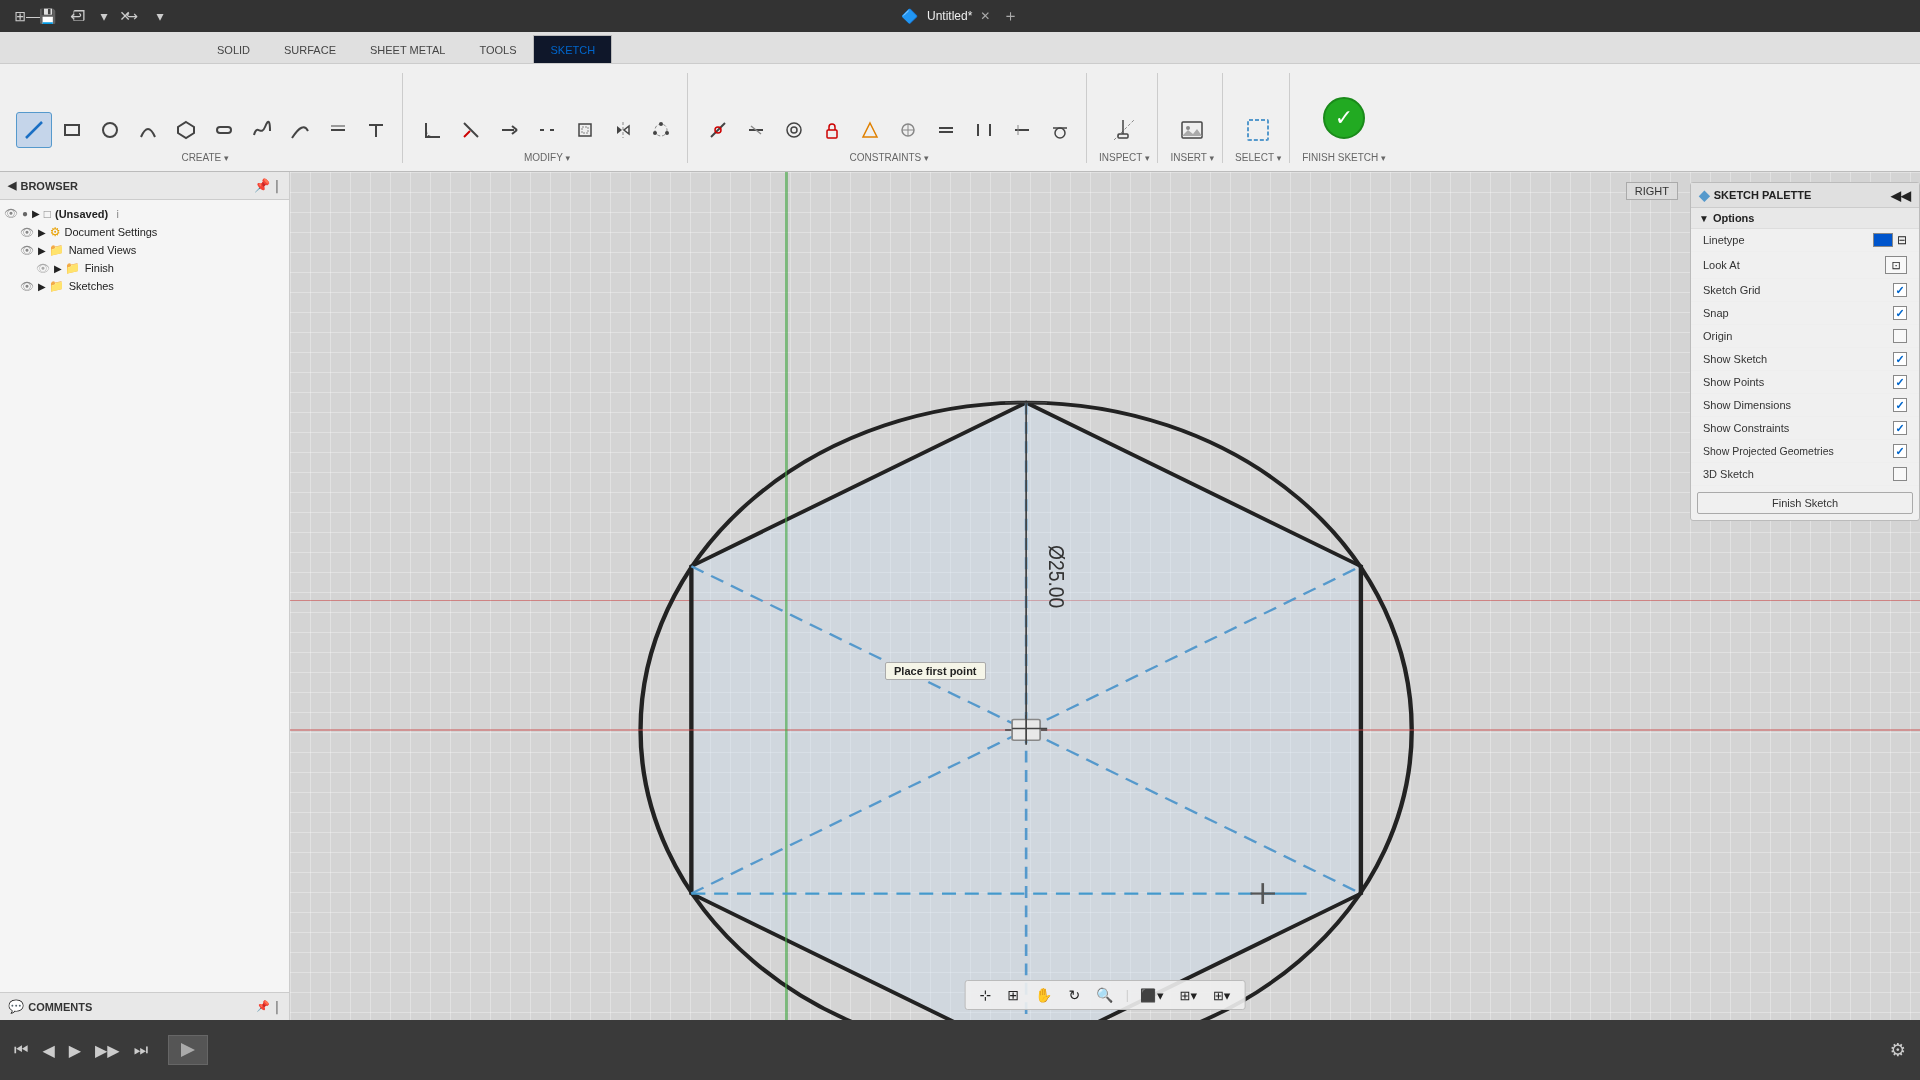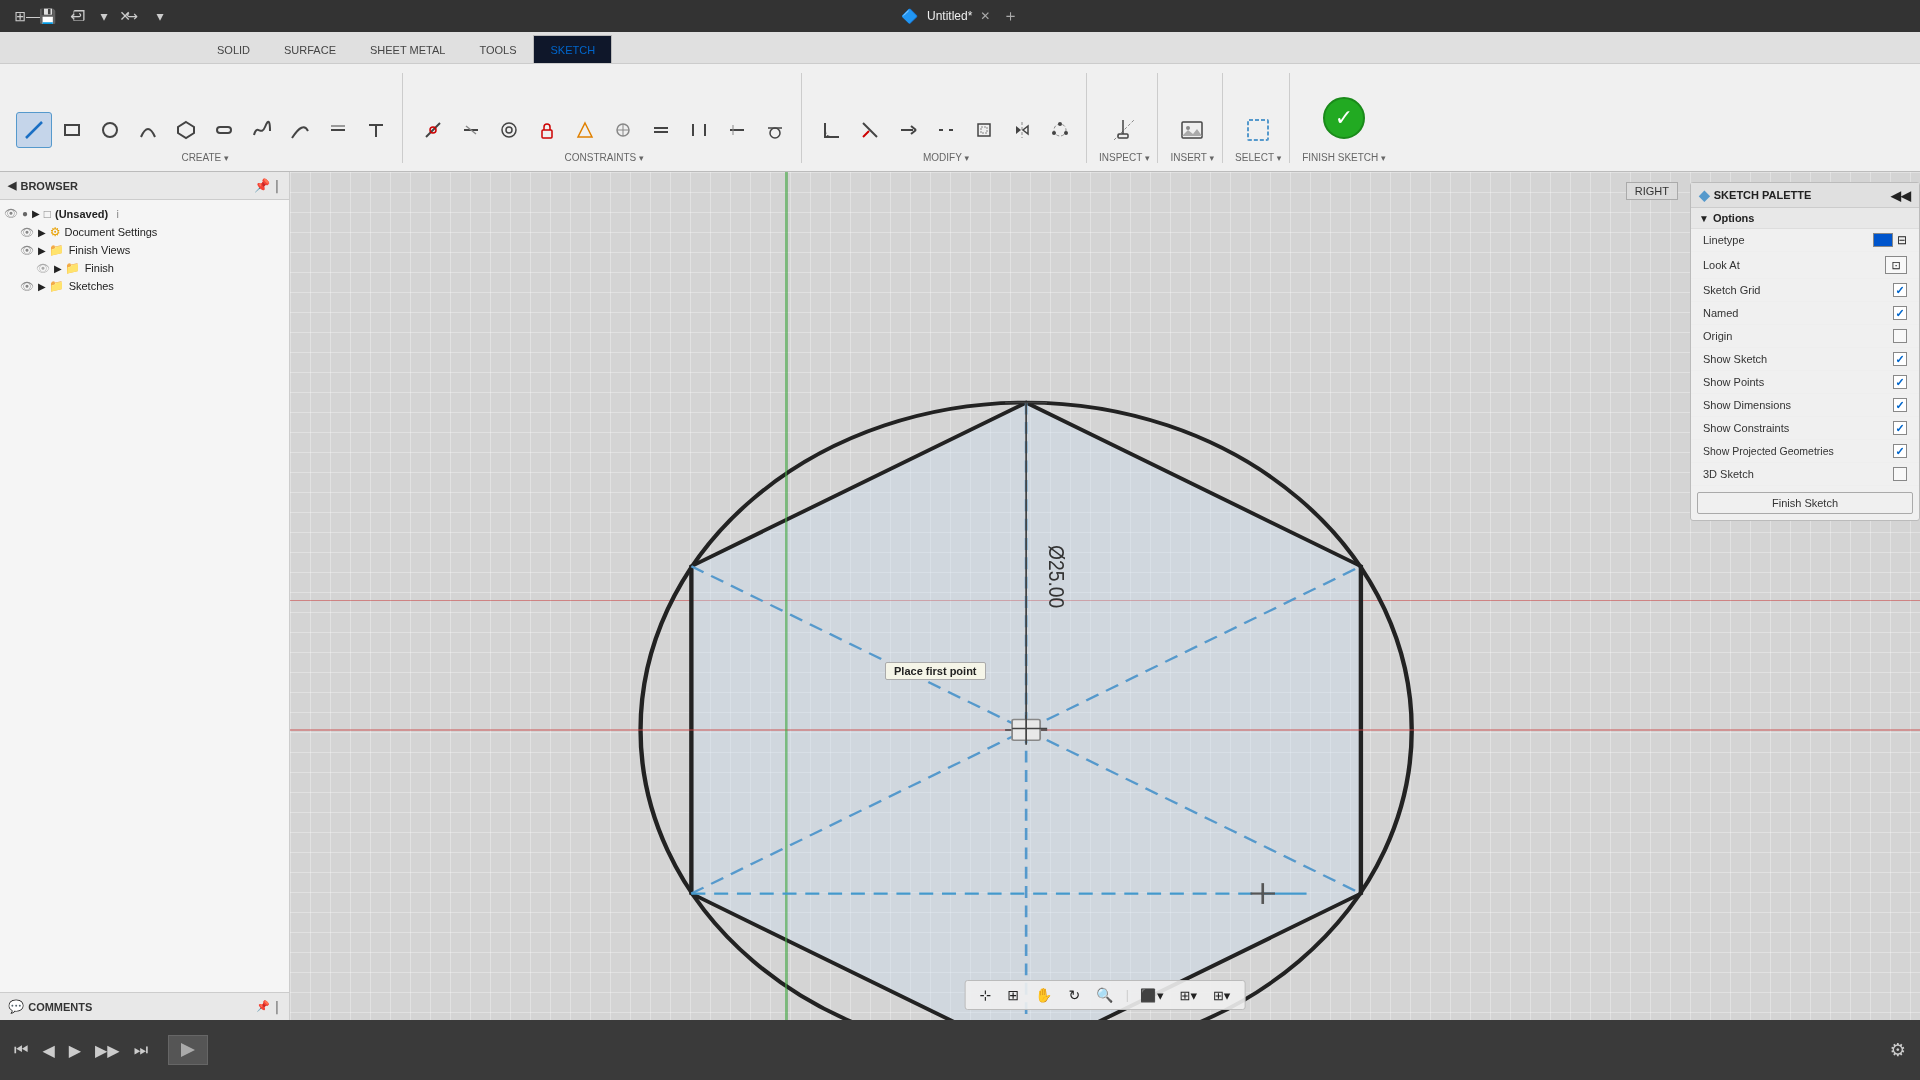--- a/index.html
+++ b/index.html
@@ -481,88 +481,20 @@
       </div>
       <div class="ribbon-group-label">
         <span>CREATE</span> <span style="font-size:9px;">▾</span>
       </div>
     </div>
 
     <div class="ribbon-group">
       <div class="ribbon-buttons">
         <div class="ribbon-btn">
           <svg width="22" height="22" viewBox="0 0 22 22">
-              <line x1="4" y1="18" x2="18" y2="4" stroke="#444" stroke-width="2"></line>
-              <circle cx="11" cy="11" r="3" fill="none" stroke="#c00" stroke-width="1.5"></circle>
-            </svg>
-        </div>
-        <div class="ribbon-btn">
-          <svg width="22" height="22" viewBox="0 0 22 22">
-              <line x1="4" y1="11" x2="18" y2="11" stroke="#444" stroke-width="2"></line>
-              <line x1="6" y1="7" x2="16" y2="15" stroke="#888" stroke-width="1.5"></line>
-            </svg>
-        </div>
-        <div class="ribbon-btn">
-          <svg width="22" height="22" viewBox="0 0 22 22">
-              <circle cx="11" cy="11" r="7" fill="none" stroke="#444" stroke-width="1.5"></circle>
-              <circle cx="11" cy="11" r="3" fill="none" stroke="#444" stroke-width="1.5"></circle>
-            </svg>
-        </div>
-        <div class="ribbon-btn">
-          <svg width="22" height="22" viewBox="0 0 22 22">
-              <rect x="6" y="11" width="10" height="8" rx="1" fill="none" stroke="#c00" stroke-width="1.5"></rect>
-              <path d="M8 11 V8 a3 3 0 0 1 6 0 V11" fill="none" stroke="#c00" stroke-width="1.5"></path>
-            </svg>
-        </div>
-        <div class="ribbon-btn">
-          <svg width="22" height="22" viewBox="0 0 22 22">
-              <polygon points="11,4 18,18 4,18" fill="none" stroke="#e08000" stroke-width="1.5"></polygon>
-            </svg>
-        </div>
-        <div class="ribbon-btn">
-          <svg width="22" height="22" viewBox="0 0 22 22">
-              <circle cx="11" cy="11" r="6" fill="none" stroke="#888" stroke-width="1.5"></circle>
-              <line x1="11" y1="5" x2="11" y2="17" stroke="#888" stroke-width="1"></line>
-              <line x1="5" y1="11" x2="17" y2="11" stroke="#888" stroke-width="1"></line>
-            </svg>
-        </div>
-        <div class="ribbon-btn">
-          <svg width="22" height="22" viewBox="0 0 22 22">
-              <line x1="4" y1="9" x2="18" y2="9" stroke="#444" stroke-width="2"></line>
-              <line x1="4" y1="13" x2="18" y2="13" stroke="#444" stroke-width="2"></line>
-            </svg>
-        </div>
-        <div class="ribbon-btn">
-          <svg width="22" height="22" viewBox="0 0 22 22">
-              <line x1="5" y1="5" x2="5" y2="17" stroke="#444" stroke-width="2"></line>
-              <line x1="17" y1="5" x2="17" y2="17" stroke="#444" stroke-width="2"></line>
-            </svg>
-        </div>
-        <div class="ribbon-btn">
-          <svg width="22" height="22" viewBox="0 0 22 22">
-              <line x1="4" y1="11" x2="18" y2="11" stroke="#444" stroke-width="2"></line>
-              <line x1="7" y1="6" x2="7" y2="16" stroke="#888" stroke-width="1"></line>
-            </svg>
-        </div>
-        <div class="ribbon-btn">
-          <svg width="22" height="22" viewBox="0 0 22 22">
-              <circle cx="11" cy="14" r="5" fill="none" stroke="#444" stroke-width="1.5"></circle>
-              <line x1="4" y1="9" x2="18" y2="9" stroke="#444" stroke-width="1.5"></line>
-            </svg>
-        </div>
-      </div>
-      <div class="ribbon-group-label">
-        <span>CONSTRAINTS</span> <span style="font-size:9px;">▾</span>
-      </div>
-    </div>
-
-    <div class="ribbon-group">
-      <div class="ribbon-buttons">
-        <div class="ribbon-btn">
-          <svg width="22" height="22" viewBox="0 0 22 22">
               <path d="M4 4 L4 18 Q4 18 18 18" fill="none" stroke="#444" stroke-width="2"></path>
               <path d="M4 12 Q4 18 10 18" fill="none" stroke="#444" stroke-width="2" stroke-dasharray="3,2"></path>
             </svg>
         </div>
         <div class="ribbon-btn">
           <svg width="22" height="22" viewBox="0 0 22 22">
               <line x1="4" y1="4" x2="18" y2="18" stroke="#444" stroke-width="2"></line>
               <line x1="4" y1="18" x2="10" y2="12" stroke="#c00" stroke-width="2"></line>
             </svg>
         </div>
@@ -596,20 +528,88 @@
           <svg width="22" height="22" viewBox="0 0 22 22">
               <circle cx="11" cy="11" r="6" fill="none" stroke="#888" stroke-width="1" stroke-dasharray="3,2"></circle>
               <circle cx="11" cy="5" r="2" fill="#444"></circle>
               <circle cx="17" cy="14" r="2" fill="#444"></circle>
               <circle cx="5" cy="14" r="2" fill="#444"></circle>
             </svg>
         </div>
       </div>
       <div class="ribbon-group-label">
         <span>MODIFY</span> <span style="font-size:9px;">▾</span>
+      </div>
+    </div>
+
+    <div class="ribbon-group">
+      <div class="ribbon-buttons">
+        <div class="ribbon-btn">
+          <svg width="22" height="22" viewBox="0 0 22 22">
+              <line x1="4" y1="18" x2="18" y2="4" stroke="#444" stroke-width="2"></line>
+              <circle cx="11" cy="11" r="3" fill="none" stroke="#c00" stroke-width="1.5"></circle>
+            </svg>
+        </div>
+        <div class="ribbon-btn">
+          <svg width="22" height="22" viewBox="0 0 22 22">
+              <line x1="4" y1="11" x2="18" y2="11" stroke="#444" stroke-width="2"></line>
+              <line x1="6" y1="7" x2="16" y2="15" stroke="#888" stroke-width="1.5"></line>
+            </svg>
+        </div>
+        <div class="ribbon-btn">
+          <svg width="22" height="22" viewBox="0 0 22 22">
+              <circle cx="11" cy="11" r="7" fill="none" stroke="#444" stroke-width="1.5"></circle>
+              <circle cx="11" cy="11" r="3" fill="none" stroke="#444" stroke-width="1.5"></circle>
+            </svg>
+        </div>
+        <div class="ribbon-btn">
+          <svg width="22" height="22" viewBox="0 0 22 22">
+              <rect x="6" y="11" width="10" height="8" rx="1" fill="none" stroke="#c00" stroke-width="1.5"></rect>
+              <path d="M8 11 V8 a3 3 0 0 1 6 0 V11" fill="none" stroke="#c00" stroke-width="1.5"></path>
+            </svg>
+        </div>
+        <div class="ribbon-btn">
+          <svg width="22" height="22" viewBox="0 0 22 22">
+              <polygon points="11,4 18,18 4,18" fill="none" stroke="#e08000" stroke-width="1.5"></polygon>
+            </svg>
+        </div>
+        <div class="ribbon-btn">
+          <svg width="22" height="22" viewBox="0 0 22 22">
+              <circle cx="11" cy="11" r="6" fill="none" stroke="#888" stroke-width="1.5"></circle>
+              <line x1="11" y1="5" x2="11" y2="17" stroke="#888" stroke-width="1"></line>
+              <line x1="5" y1="11" x2="17" y2="11" stroke="#888" stroke-width="1"></line>
+            </svg>
+        </div>
+        <div class="ribbon-btn">
+          <svg width="22" height="22" viewBox="0 0 22 22">
+              <line x1="4" y1="9" x2="18" y2="9" stroke="#444" stroke-width="2"></line>
+              <line x1="4" y1="13" x2="18" y2="13" stroke="#444" stroke-width="2"></line>
+            </svg>
+        </div>
+        <div class="ribbon-btn">
+          <svg width="22" height="22" viewBox="0 0 22 22">
+              <line x1="5" y1="5" x2="5" y2="17" stroke="#444" stroke-width="2"></line>
+              <line x1="17" y1="5" x2="17" y2="17" stroke="#444" stroke-width="2"></line>
+            </svg>
+        </div>
+        <div class="ribbon-btn">
+          <svg width="22" height="22" viewBox="0 0 22 22">
+              <line x1="4" y1="11" x2="18" y2="11" stroke="#444" stroke-width="2"></line>
+              <line x1="7" y1="6" x2="7" y2="16" stroke="#888" stroke-width="1"></line>
+            </svg>
+        </div>
+        <div class="ribbon-btn">
+          <svg width="22" height="22" viewBox="0 0 22 22">
+              <circle cx="11" cy="14" r="5" fill="none" stroke="#444" stroke-width="1.5"></circle>
+              <line x1="4" y1="9" x2="18" y2="9" stroke="#444" stroke-width="1.5"></line>
+            </svg>
+        </div>
+      </div>
+      <div class="ribbon-group-label">
+        <span>CONSTRAINTS</span> <span style="font-size:9px;">▾</span>
       </div>
     </div>
 
     <div class="ribbon-group">
       <div class="ribbon-buttons">
         <div class="ribbon-btn">
           <svg width="28" height="28" viewBox="0 0 28 28">
               <line x1="4" y1="24" x2="24" y2="4" stroke="#888" stroke-width="1" stroke-dasharray="3,2"></line>
               <rect x="8" y="18" width="10" height="4" rx="1" fill="none" stroke="#444" stroke-width="1.5"></rect>
               <line x1="13" y1="4" x2="13" y2="18" stroke="#444" stroke-width="1.5"></line>
@@ -688,21 +688,21 @@
       <span style="color:#888;font-size:11px;">👁</span>
       <span style="font-size:10px;">▶</span>
       <span style="color:#e8a000;font-size:12px;">⚙</span>
       <span>Document Settings</span>
     </div>
 
     <div class="browser-item" style="padding-left:20px;">
       <span style="color:#888;font-size:11px;">👁</span>
       <span style="font-size:10px;">▶</span>
       <span style="color:#e8a000;font-size:12px;">📁</span>
-      <span>Finish Views</span>
+      <span>Named Views</span>
     </div>
 
     <div class="browser-item" style="padding-left:36px;">
       <span style="color:#aaa;font-size:11px;">👁</span>
       <span style="font-size:10px;">▶</span>
       <span style="color:#e8a000;font-size:12px;">📁</span>
       <span>Finish</span>
     </div>
 
     <div class="browser-item" style="padding-left:20px;">
@@ -801,21 +801,21 @@
     <div class="palette-row">
       <label>Look At</label>
       <div style="width:22px;height:18px;border:1px solid #888;background:#f8f8f8;display:flex;align-items:center;justify-content:center;cursor:pointer;font-size:11px;">⊡</div>
     </div>
 
     <div class="palette-row">
       <label>Sketch Grid</label>
       <div class="palette-checkbox checked"></div>
     </div>
     <div class="palette-row">
-      <label>Named</label>
+      <label>Snap</label>
       <div class="palette-checkbox checked"></div>
     </div>
     <div class="palette-row">
       <label>Origin</label>
       <div class="palette-checkbox empty"></div>
     </div>
     <div class="palette-row">
       <label>Show Sketch</label>
       <div class="palette-checkbox checked"></div>
     </div>

